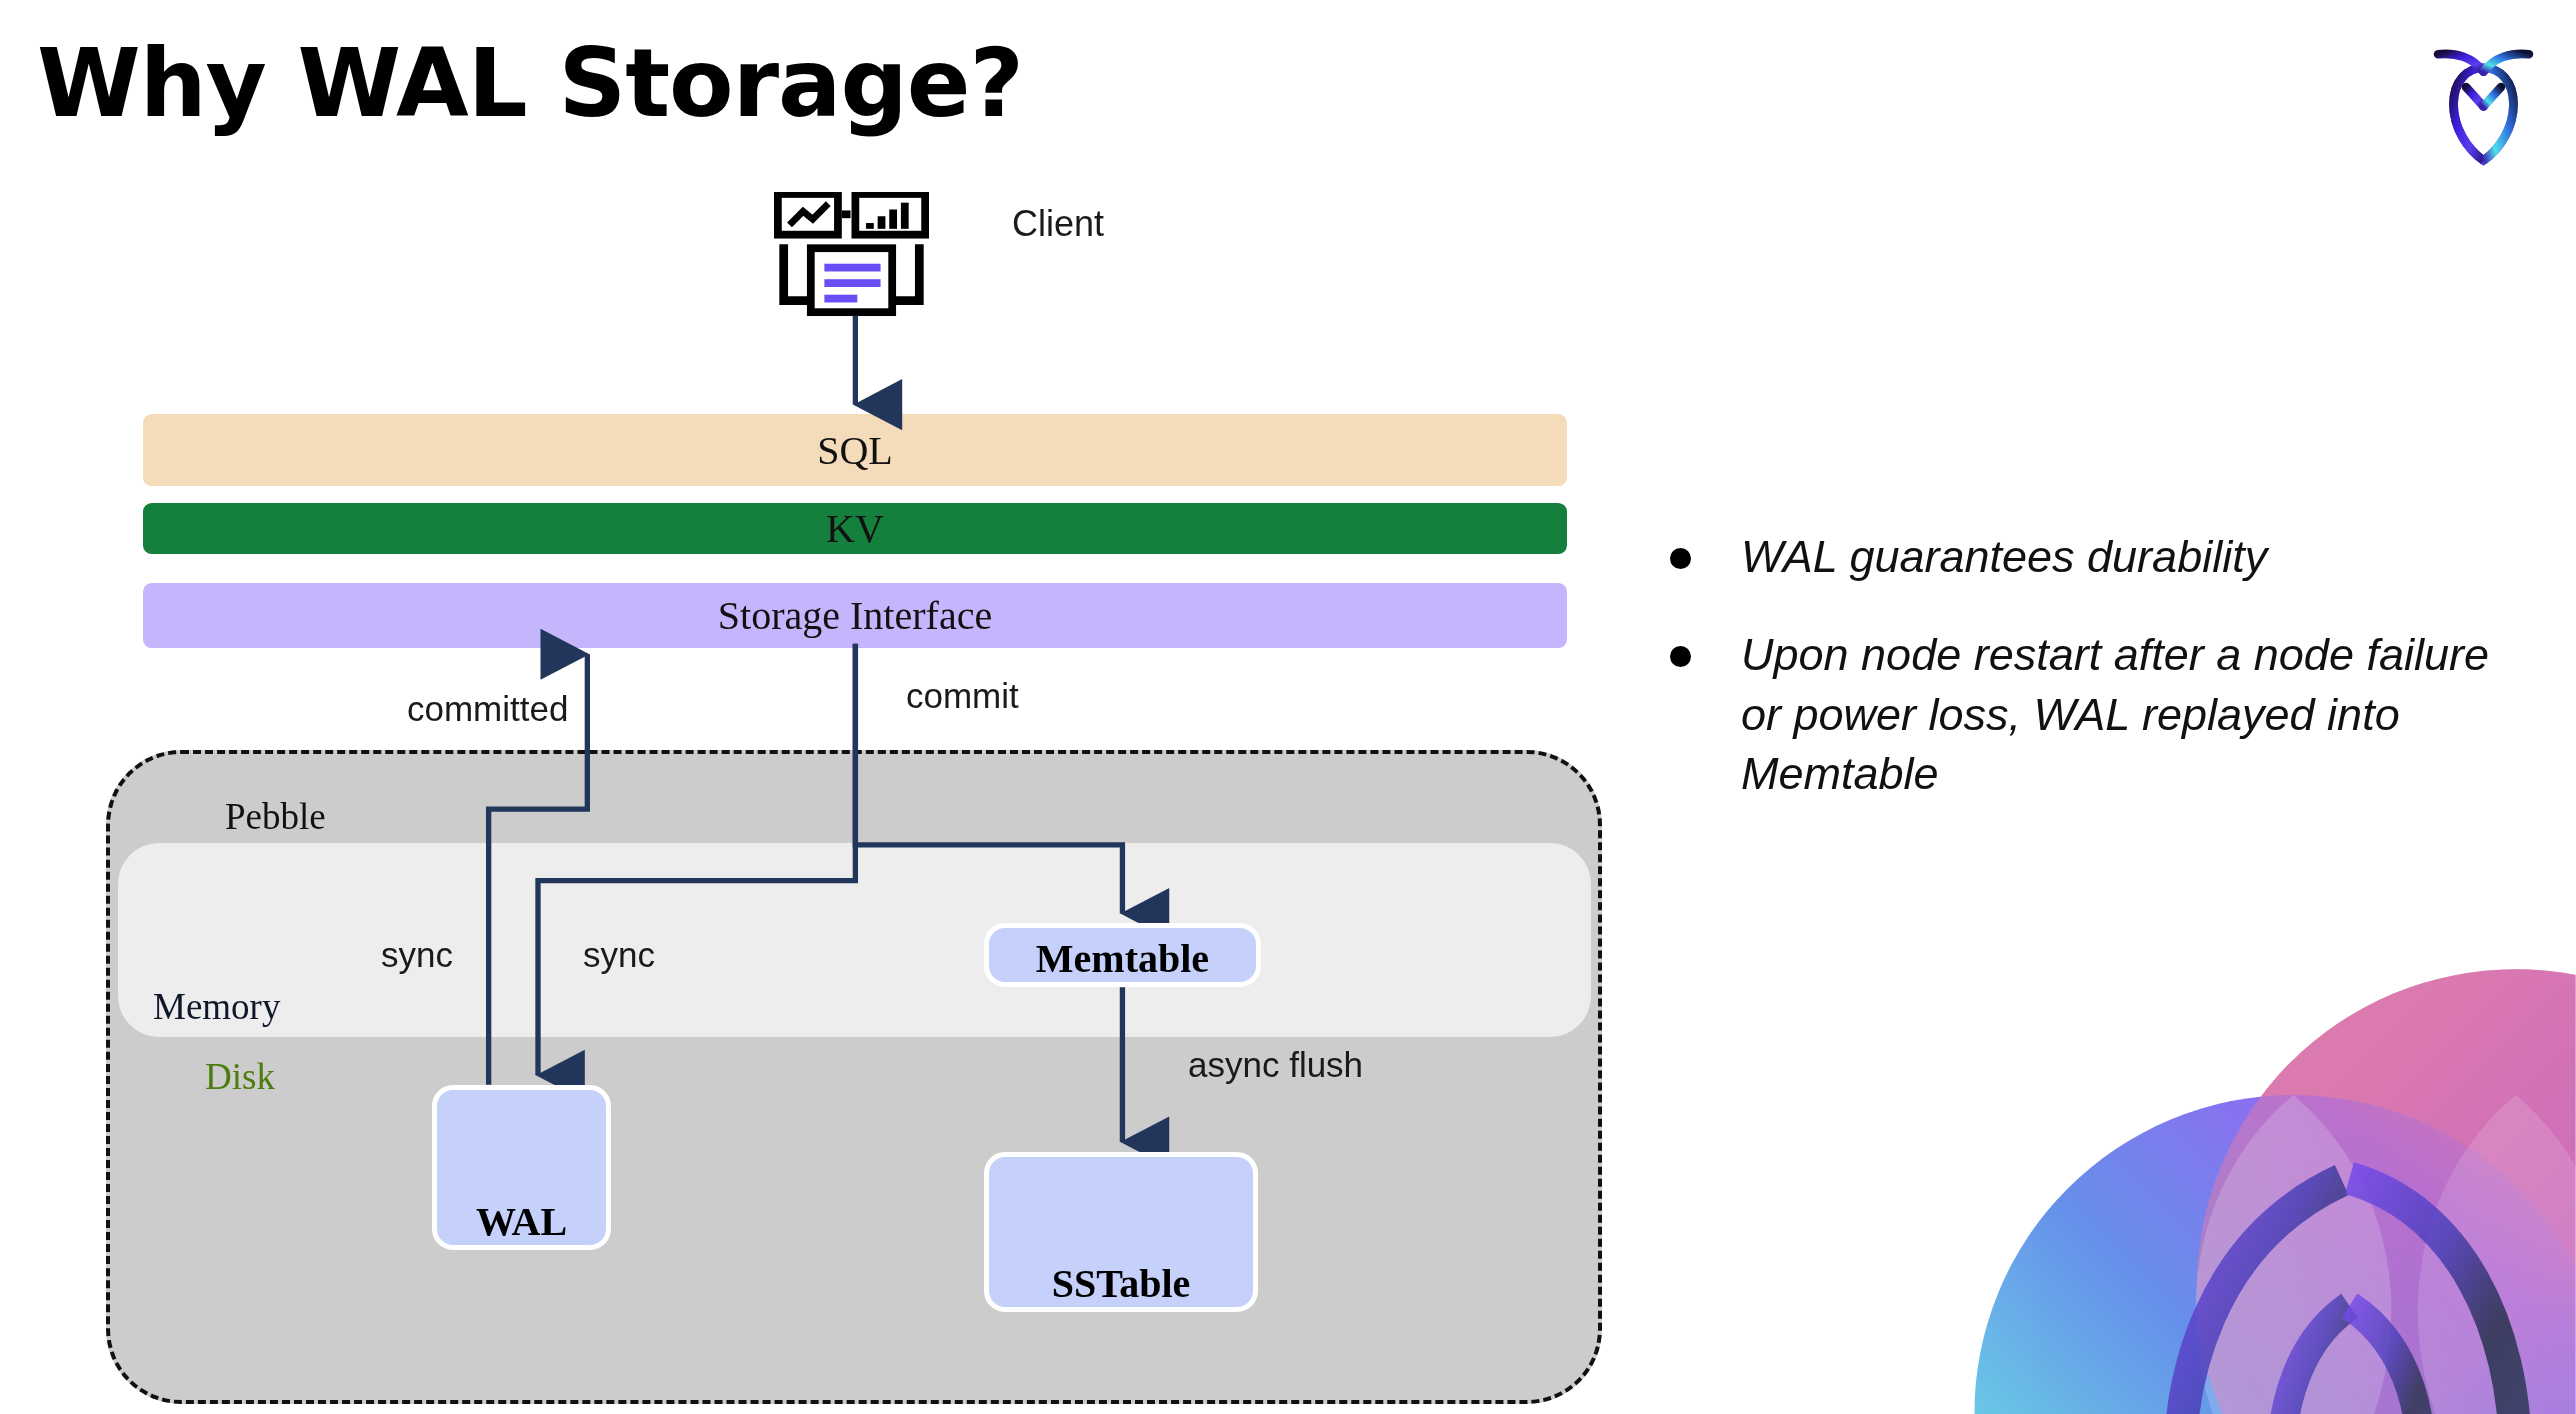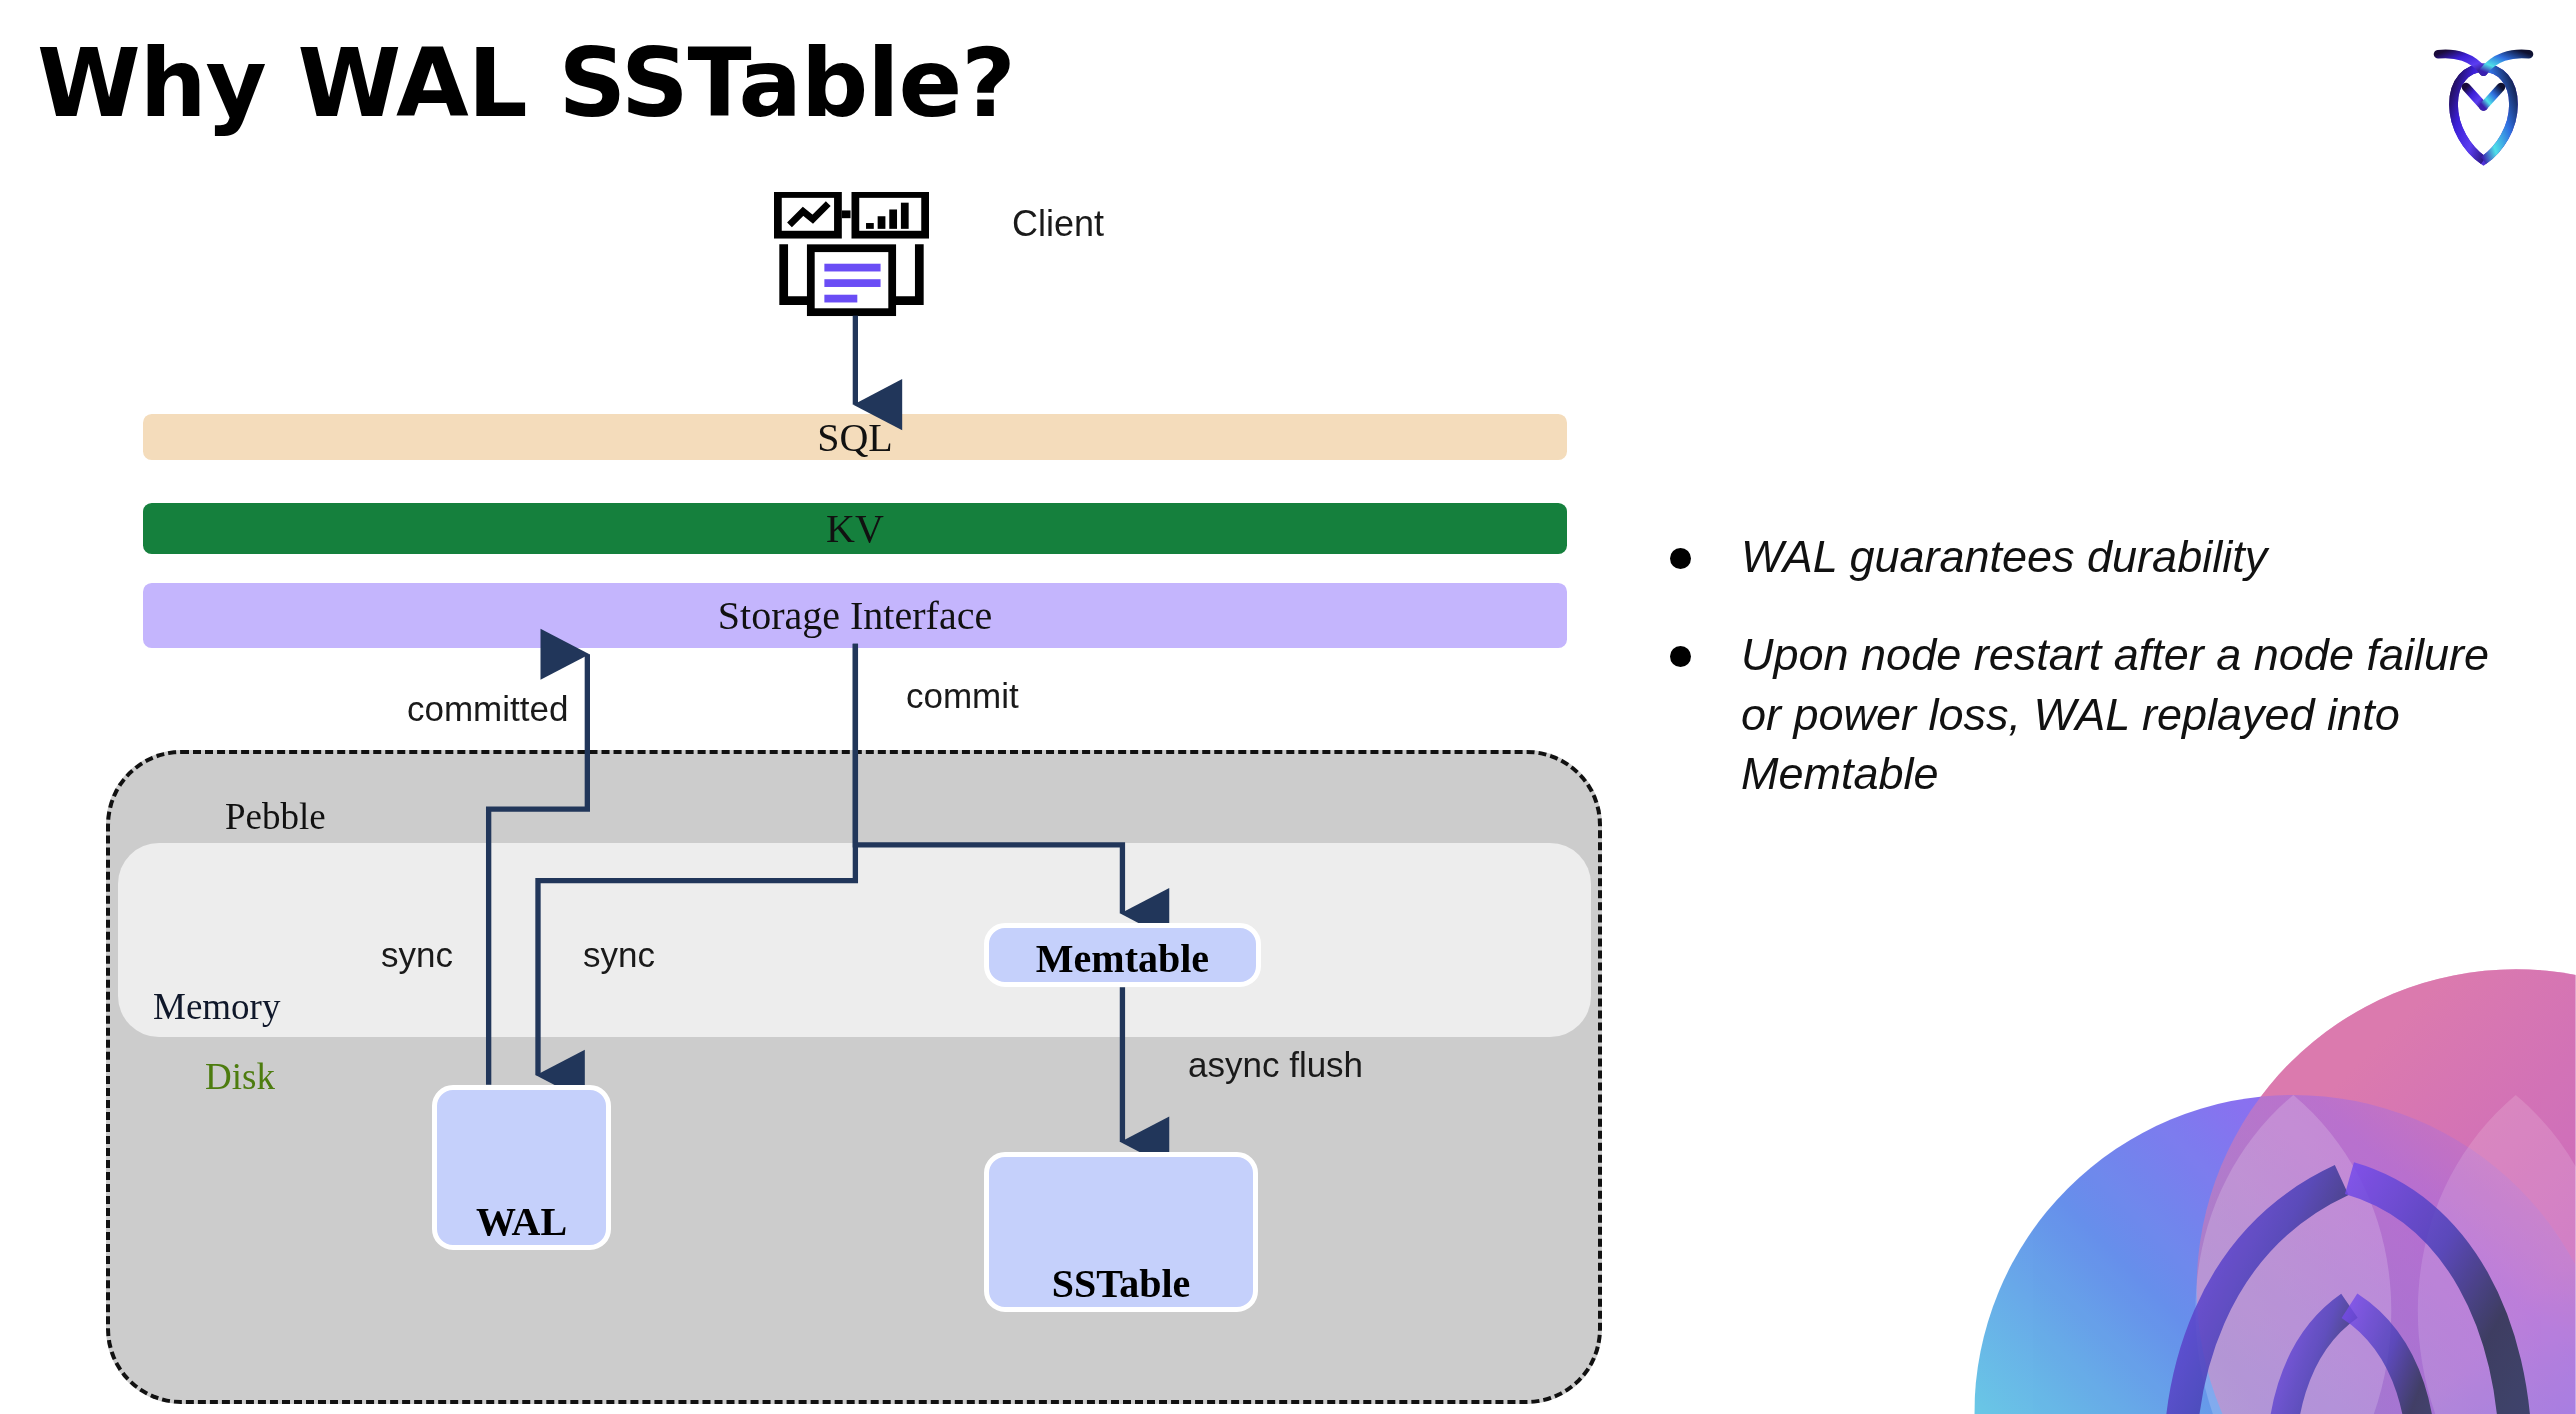--- a/index.html
+++ b/index.html
@@ -26,21 +26,21 @@
 
   
   #client-icon{position:absolute;left:774px;top:192px;width:155px;height:126px;}
   #client-label{position:absolute;left:1012px;top:203px;font-size:36px;color:#1a1a1a;
                 font-family:"Liberation Sans",sans-serif;}
 
   
   .stack-bar{position:absolute;left:143px;width:1424px;border-radius:8.7px;
              display:flex;align-items:center;justify-content:center;}
   .stack-bar span{font-family:"Liberation Serif",serif;font-size:40px;color:#111;}
-  #bar-sql{top:414px;height:46px;background:#f4dcbb;}
+  #bar-sql{top:414px;height:72px;background:#f4dcbb;}
   #bar-kv{top:503px;height:51px;background:#15803d;}
   #bar-storage{top:583px;height:65px;background:#c4b5fd;}
 
   
   #pebble-box{position:absolute;left:106px;top:750px;width:1496px;height:654px;
               background:#cccccc;border:4.8px dashed #111;border-radius:75px;
               box-sizing:border-box;}
   #pebble-label{position:absolute;left:225px;top:795px;
                 font-family:"Liberation Serif",serif;font-size:37px;color:#111;}
 
@@ -79,21 +79,21 @@
   #bullets{position:absolute;left:1670px;top:527px;width:842px;font-style:italic;}
   .bullet-row{display:flex;align-items:flex-start;margin-bottom:39px;}
   .bullet-dot{width:21px;min-width:21px;height:21px;border-radius:50%;
               background:#000;margin-top:21px;margin-right:50px;}
   .bullet-text{font-family:"Liberation Sans",sans-serif;font-size:45px;
                line-height:1.32;color:#111;}
 </style>
 </head>
 <body>
 
-<div id="slide-title">Why WAL SSTable?</div>
+<div id="slide-title">Why WAL Storage?</div>
 
 <div id="brand-logo">
   <svg viewBox="0 0 150 150" width="145" height="145">
     <defs>
       <linearGradient id="lg1" x1="0" y1="0" x2="1" y2="1">
         <stop offset="0%" stop-color="#1a0a3a"></stop>
         <stop offset="35%" stop-color="#3b1fd6"></stop>
         <stop offset="70%" stop-color="#5b3df0"></stop>
         <stop offset="100%" stop-color="#2b1580"></stop>
       </linearGradient>

